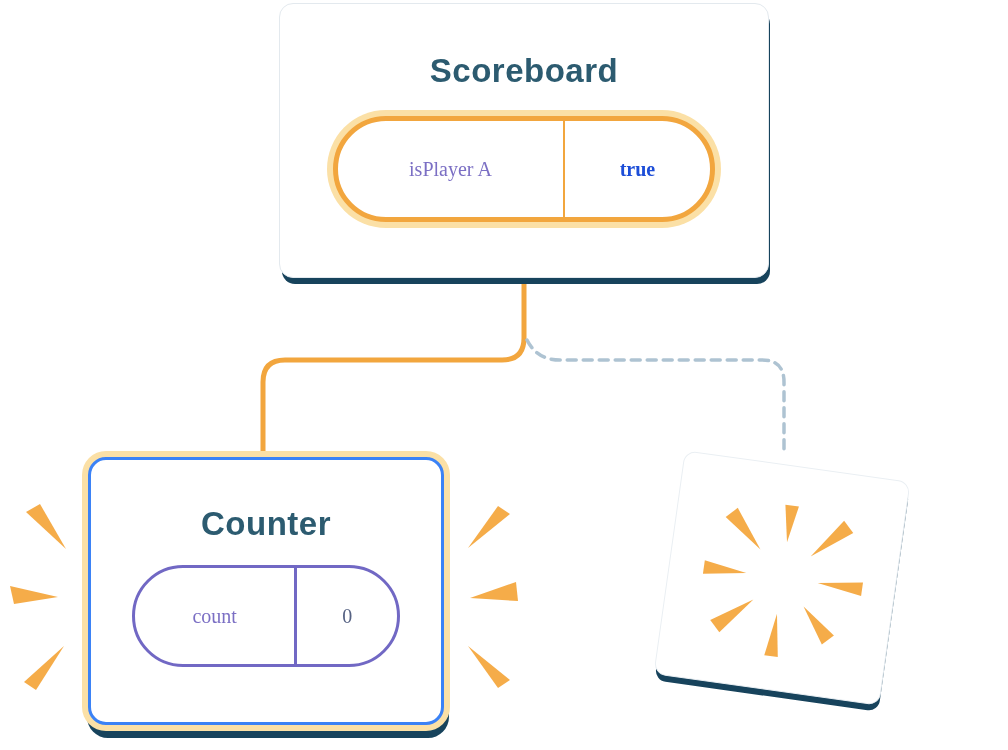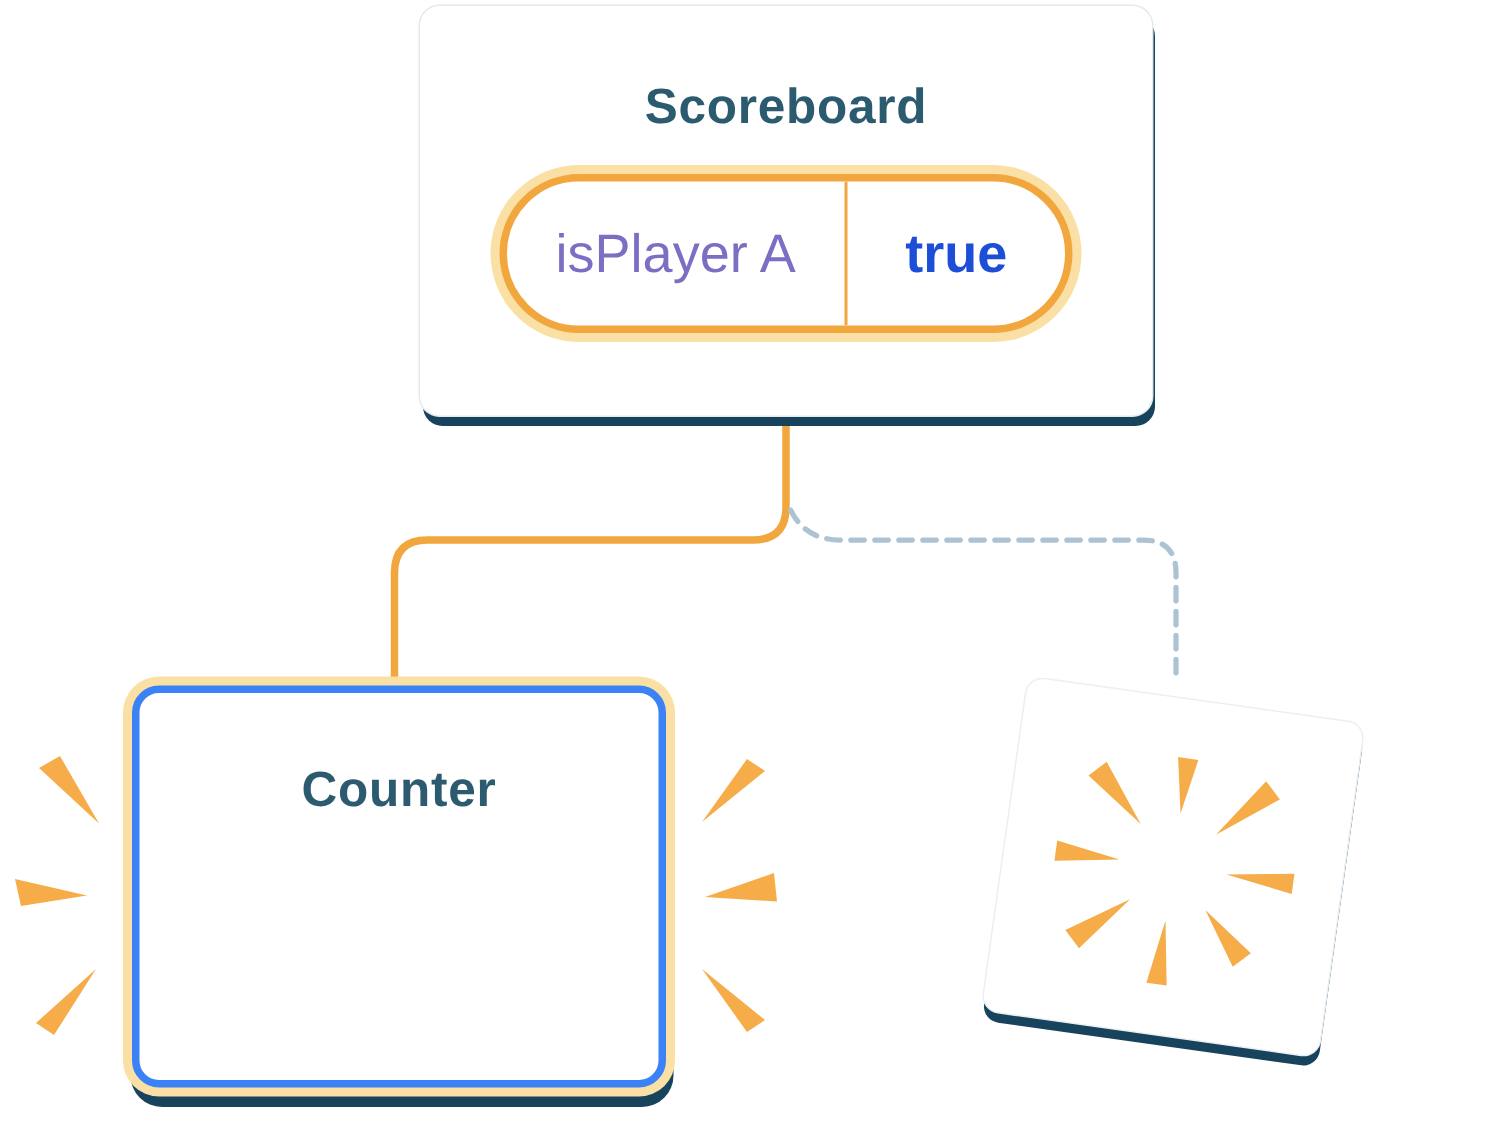--- a/index.html
+++ b/index.html
@@ -44,30 +44,31 @@
     overflow:hidden;
   }
   .pill-orange{
     width:382px;height:106px;
     margin:26px auto 0 auto;
     border:5px solid #f2a63e;
     box-shadow:0 0 0 6px #fbe0a6;
   }
   .pill-section{
     display:flex;align-items:center;justify-content:center;
-    font-size:36px;
+    font-size:20px;
+    font-family:Liberation Serif, serif;
   }
   .pill-label{flex:1.55;color:#7b6fc4;}
   .pill-divider-orange{width:2px;background:#f2a63e;}
   .pill-value-bold{flex:1;color:#1d4ed8;font-weight:700;}
 
   
   .counter-card{
     left:88px;top:457px;width:356px;height:268px;
-    border:5px solid #3b82f6;
+    border:3px solid #3b82f6;
     border-radius:18px;
     box-shadow:0 0 0 6px #fbe0a6, 2px 10px 0 3px #17435c;
   }
   .counter-card .card-title{margin-top:45px;}
   .pill-purple{
     width:268px;height:102px;
     margin:22px auto 0 auto;
     border:3px solid #7168c4;
   }
   .pill-divider-purple{width:3px;background:#7168c4;}
@@ -117,20 +118,25 @@
     <div class="card-title">Scoreboard</div>
     <div class="pill pill-orange">
       <div class="pill-section pill-label">isPlayer A</div>
       <div class="pill-divider-orange"></div>
       <div class="pill-section pill-value-bold">true</div>
     </div>
   </div>
 
   <div class="card counter-card">
     <div class="card-title">Counter</div>
+    <div class="pill pill-purple">
+      <div class="pill-section pill-label">count</div>
+      <div class="pill-divider-purple"></div>
+      <div class="pill-section pill-value-plain">0</div>
+    </div>
   </div>
 
   <div class="card poof-card">
     <svg width="226" height="224" viewBox="0 0 230 230">
       <g fill="#f5ac49">
         <polygon points="115,78 108,40 122,40"></polygon>
         <polygon points="141,89 170,48 181,59"></polygon>
         <polygon points="152,115 198,108 198,122"></polygon>
         <polygon points="141,141 176,166 165,177"></polygon>
         <polygon points="115,152 108,196 122,196"></polygon>

